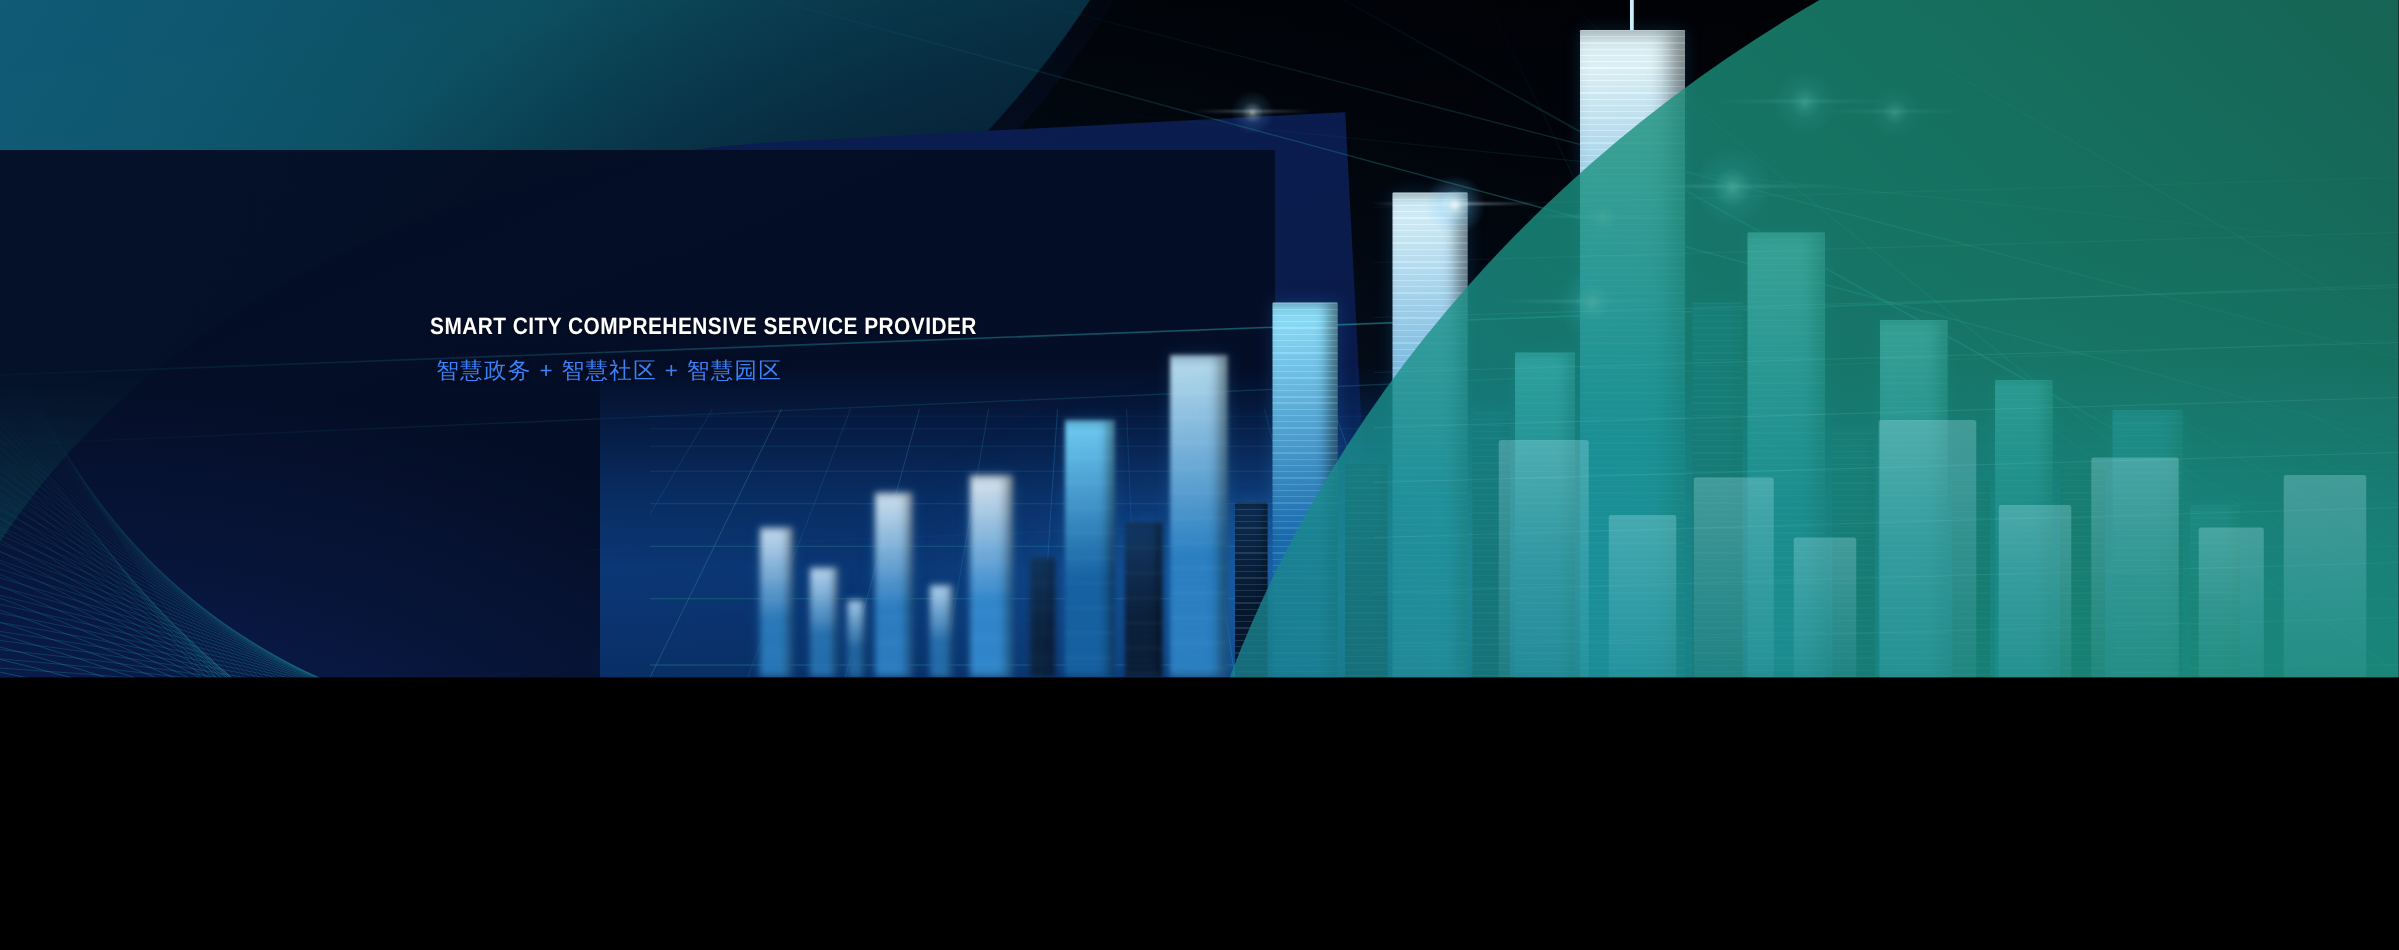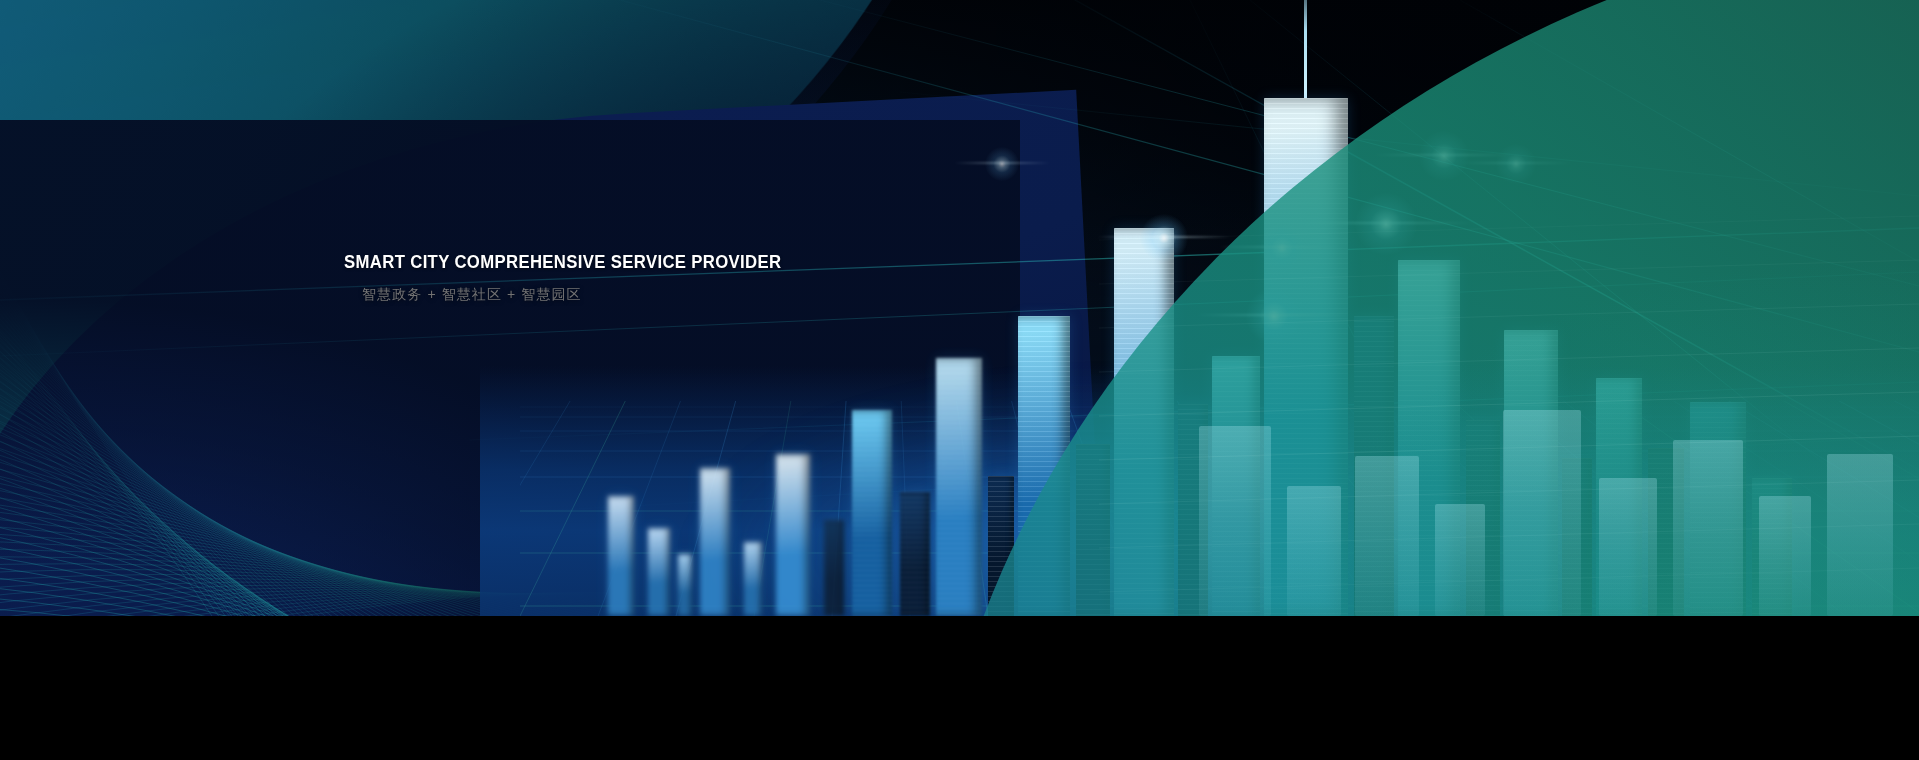--- a/index.html
+++ b/index.html
@@ -1,21 +1,21 @@
 <!DOCTYPE html>
 <html><head>
 <meta charset="utf-8">
 <title>Smart City Banner</title>
 <style>
   html,body{margin:0;padding:0;background:#000;}
   body{font-family:"Liberation Sans","DejaVu Sans",sans-serif;}
 
   .banner{
     position:relative;
-    width:1919px;height:616px;
+    width:1919px;height:542px;
     overflow:hidden;
     background:#030c18;
   }
 
   
   .sky{
     position:absolute;inset:0;
     background:
       radial-gradient(150% 110% at 12% 18%, #12557a 0%, #0d3f63 11%, #0a2b4c 22%, #071c37 34%, #05142a 46%, #03101f 60%, #020a15 76%, #01060e 100%);
   }
@@ -170,23 +170,23 @@
     letter-spacing:2px;
     white-space:nowrap;
     background:linear-gradient(97deg,#42edaa 0%,#3ce79f 14%,#35dd93 30%,#2fd086 46%,#2bc47c 60%,#29b672 74%,#27a668 88%,#259a61 100%);
     -webkit-background-clip:text;
     background-clip:text;
     color:transparent;
     -webkit-text-fill-color:transparent;
     filter:drop-shadow(0 2px 6px rgba(0,0,0,.45));
   }
   .subline{
-    margin:0 0 0 20px;
-    color:#737373;
-    font-size:14px;
+    margin:0 0 0 7px;
+    color:#3b82f6;
+    font-size:18px;
     font-weight:400;
     letter-spacing:1.1px;
     line-height:1;
     white-space:nowrap;
     text-shadow:0 1px 4px rgba(0,0,0,.6);
   }
 </style>
 </head>
 <body>
 

